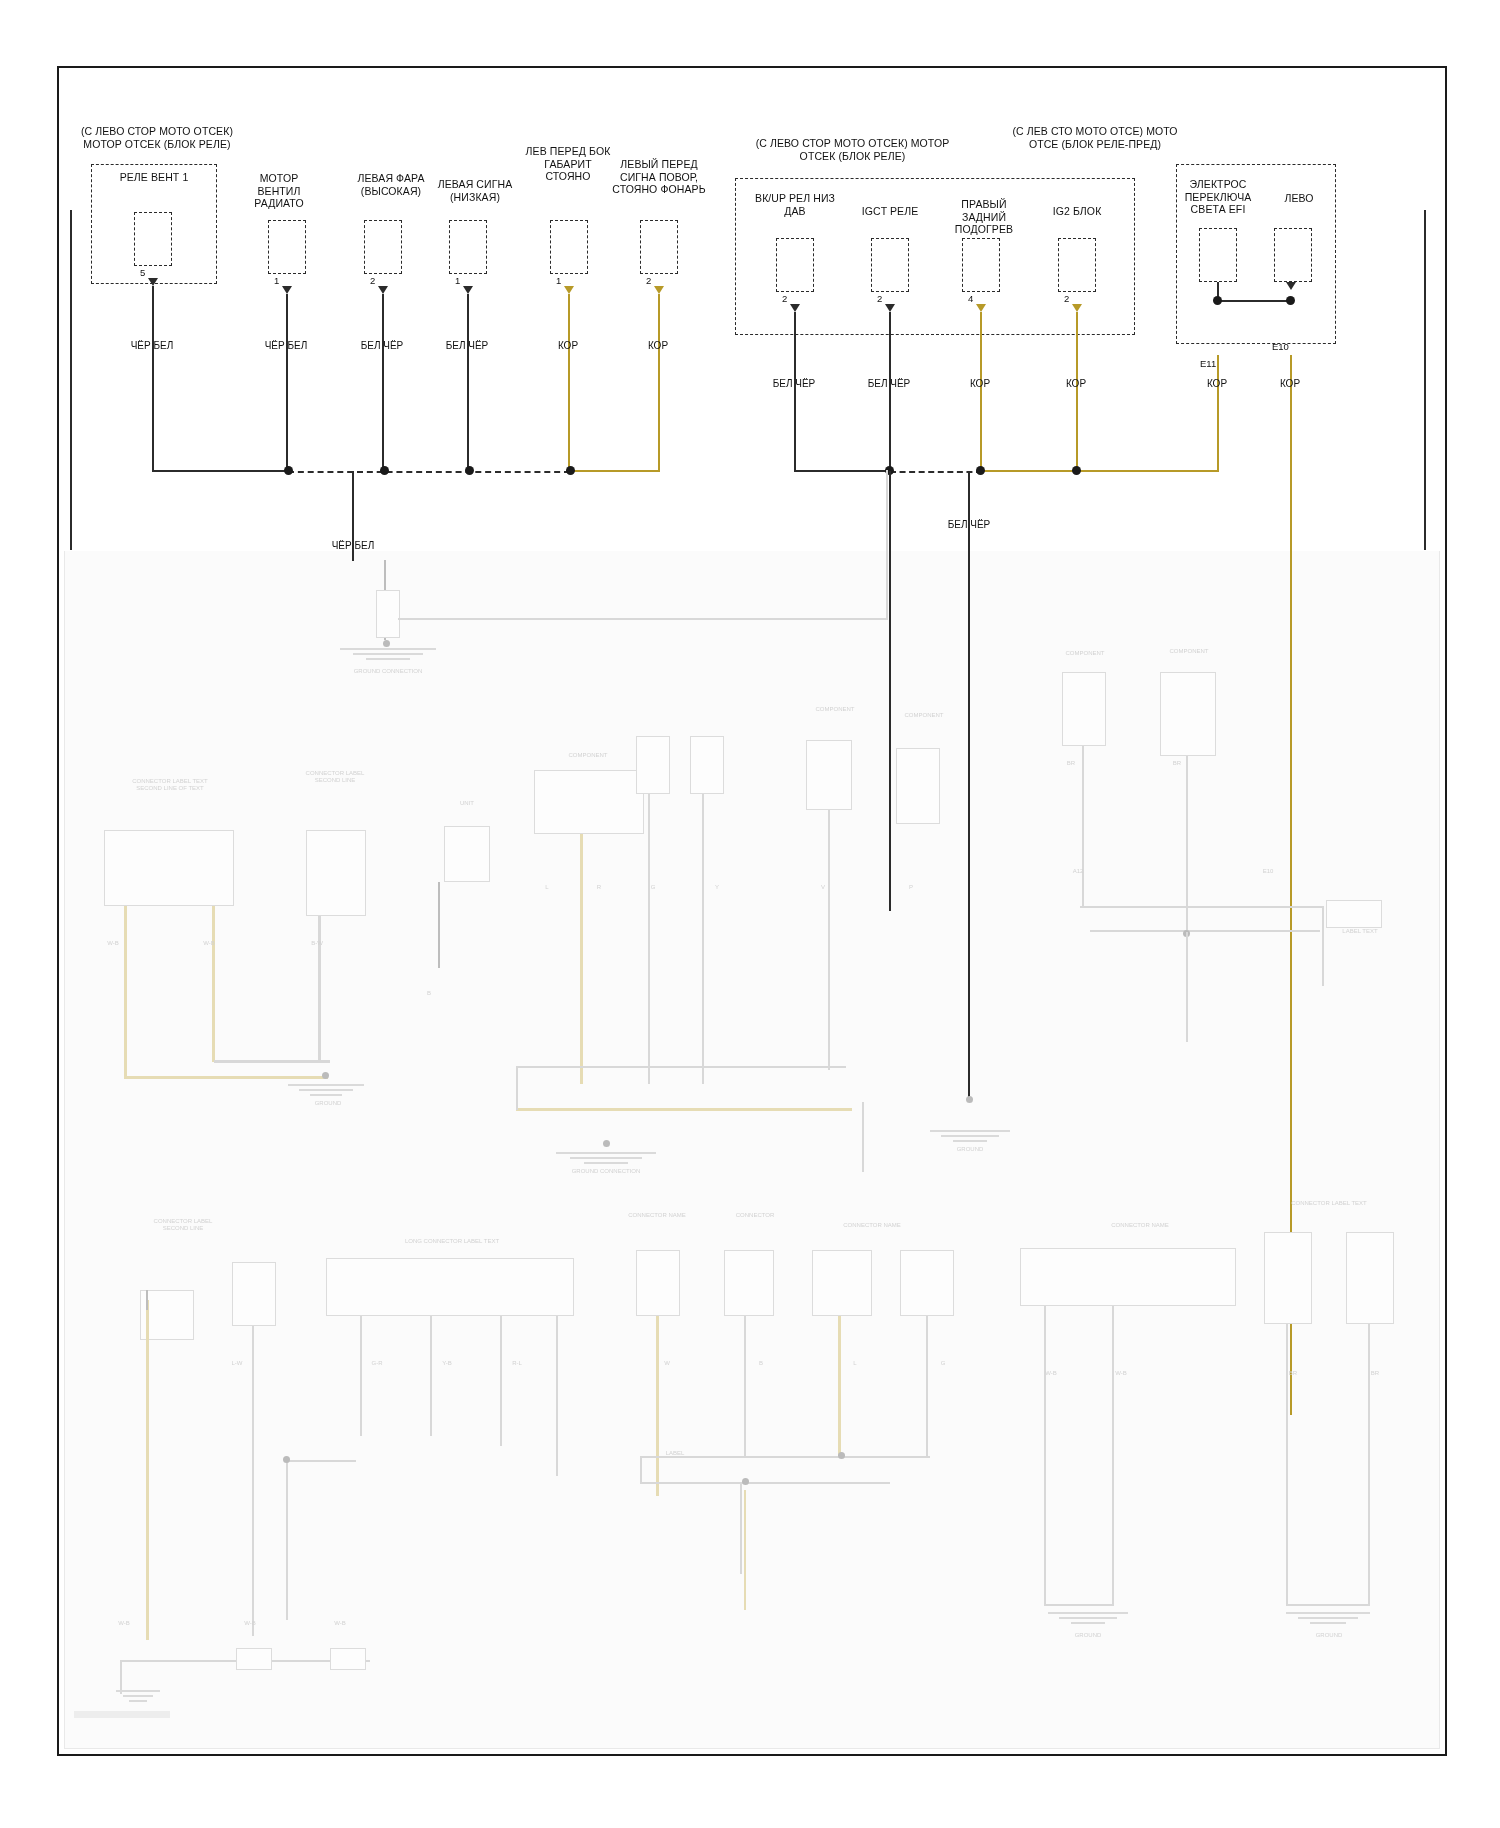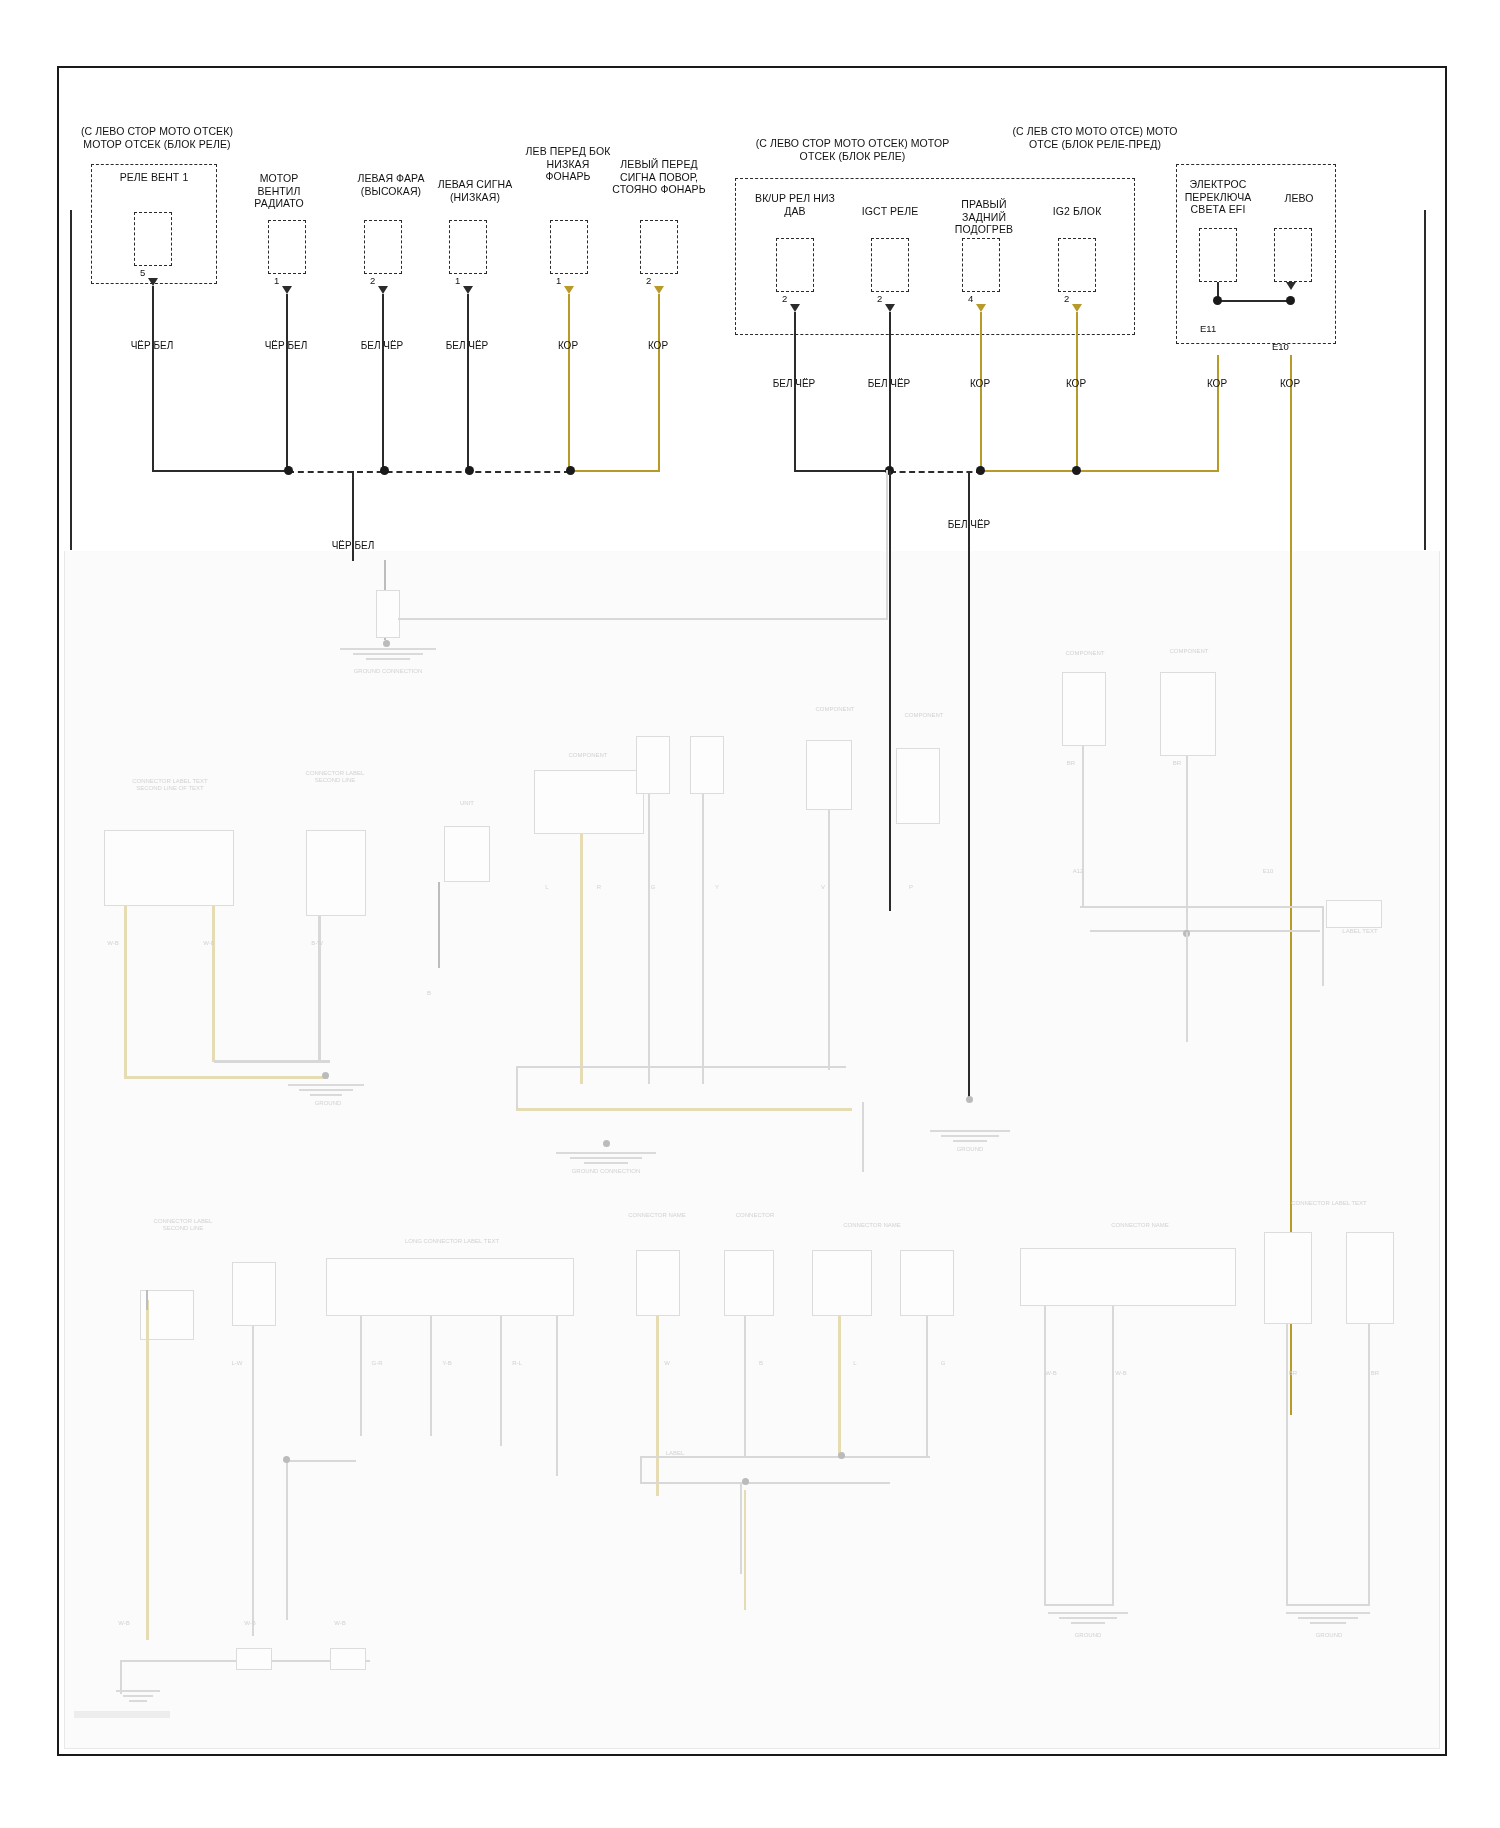--- a/index.html
+++ b/index.html
@@ -66,21 +66,21 @@
   <div class="vline" style="left:382px;top:294px;height:178px;"></div>
   <div class="wlbl" style="left:344px;top:340px;width:76px;">БЕЛ ЧЁР</div>
 
   <div class="ttl" style="left:432px;top:178px;width:86px;">ЛЕВАЯ СИГНА (НИЗКАЯ)</div>
   <div class="pin" style="left:449px;top:220px;"></div>
   <div class="pnum" style="left:455px;top:275px;">1</div>
   <div class="arrow" style="left:463px;top:286px;"></div>
   <div class="vline" style="left:467px;top:294px;height:178px;"></div>
   <div class="wlbl" style="left:429px;top:340px;width:76px;">БЕЛ ЧЁР</div>
 
-  <div class="ttl" style="left:524px;top:145px;width:88px;">ЛЕВ ПЕРЕД БОК НИЗКАЯ ФОНАРЬ</div>
+  <div class="ttl" style="left:524px;top:145px;width:88px;">ЛЕВ ПЕРЕД БОК ГАБАРИТ СТОЯНО</div>
   <div class="pin" style="left:550px;top:220px;"></div>
   <div class="pnum" style="left:556px;top:275px;">1</div>
   <div class="arrow" style="left:564px;top:286px;border-top-color:#b79a28;"></div>
   <div class="vline k" style="left:568px;top:294px;height:178px;"></div>
   <div class="wlbl" style="left:530px;top:340px;width:76px;">КОР</div>
 
   <div class="ttl" style="left:612px;top:158px;width:94px;">ЛЕВЫЙ ПЕРЕД СИГНА ПОВОР, СТОЯНО ФОНАРЬ</div>
   <div class="pin" style="left:640px;top:220px;"></div>
   <div class="pnum" style="left:646px;top:275px;">2</div>
   <div class="arrow" style="left:654px;top:286px;border-top-color:#b79a28;"></div>
@@ -117,21 +117,21 @@
   <div class="vline k" style="left:1076px;top:312px;height:160px;"></div>
   <div class="wlbl" style="left:1038px;top:378px;width:76px;">КОР</div>
 
   <div class="blk" style="left:1176px;top:164px;width:160px;height:180px;"></div>
 
   <div class="ttl" style="left:1180px;top:178px;width:76px;">ЭЛЕКТРОС ПЕРЕКЛЮЧА СВЕТА EFI</div>
   <div class="pin" style="left:1199px;top:228px;"></div>
   <div class="vline" style="left:1217px;top:282px;height:20px;"></div>
   <div class="hline" style="left:1217px;top:300px;width:73px;"></div>
   <div class="dot" style="left:1213px;top:296px;"></div>
-  <div class="pnum" style="left:1200px;top:323px;">E11</div>
+  <div class="pnum" style="left:1200px;top:358px;">E11</div>
   <div class="vline k" style="left:1217px;top:355px;height:117px;"></div>
   <div class="wlbl" style="left:1181px;top:378px;width:72px;">КОР</div>
 
   <div class="ttl" style="left:1268px;top:192px;width:62px;">ЛЕВО</div>
   <div class="pin" style="left:1274px;top:228px;"></div>
   <div class="arrow" style="left:1286px;top:282px;"></div>
   <div class="dot" style="left:1286px;top:296px;"></div>
   <div class="pnum" style="left:1272px;top:341px;">E10</div>
   <div class="vline k" style="left:1290px;top:355px;height:1060px;"></div>
   <div class="wlbl" style="left:1254px;top:378px;width:72px;">КОР</div>

